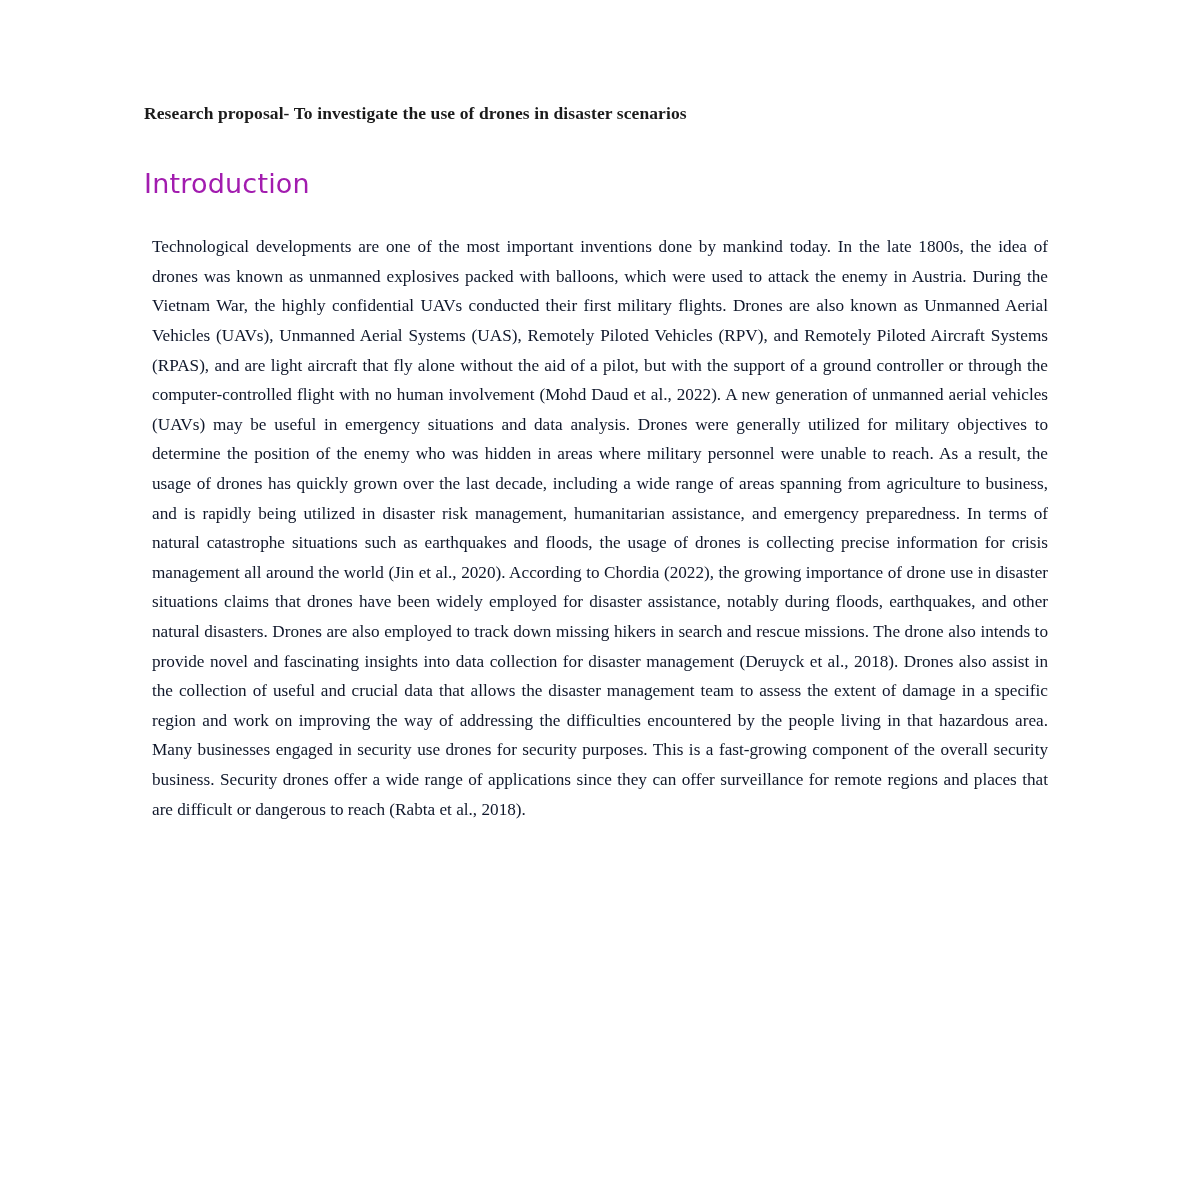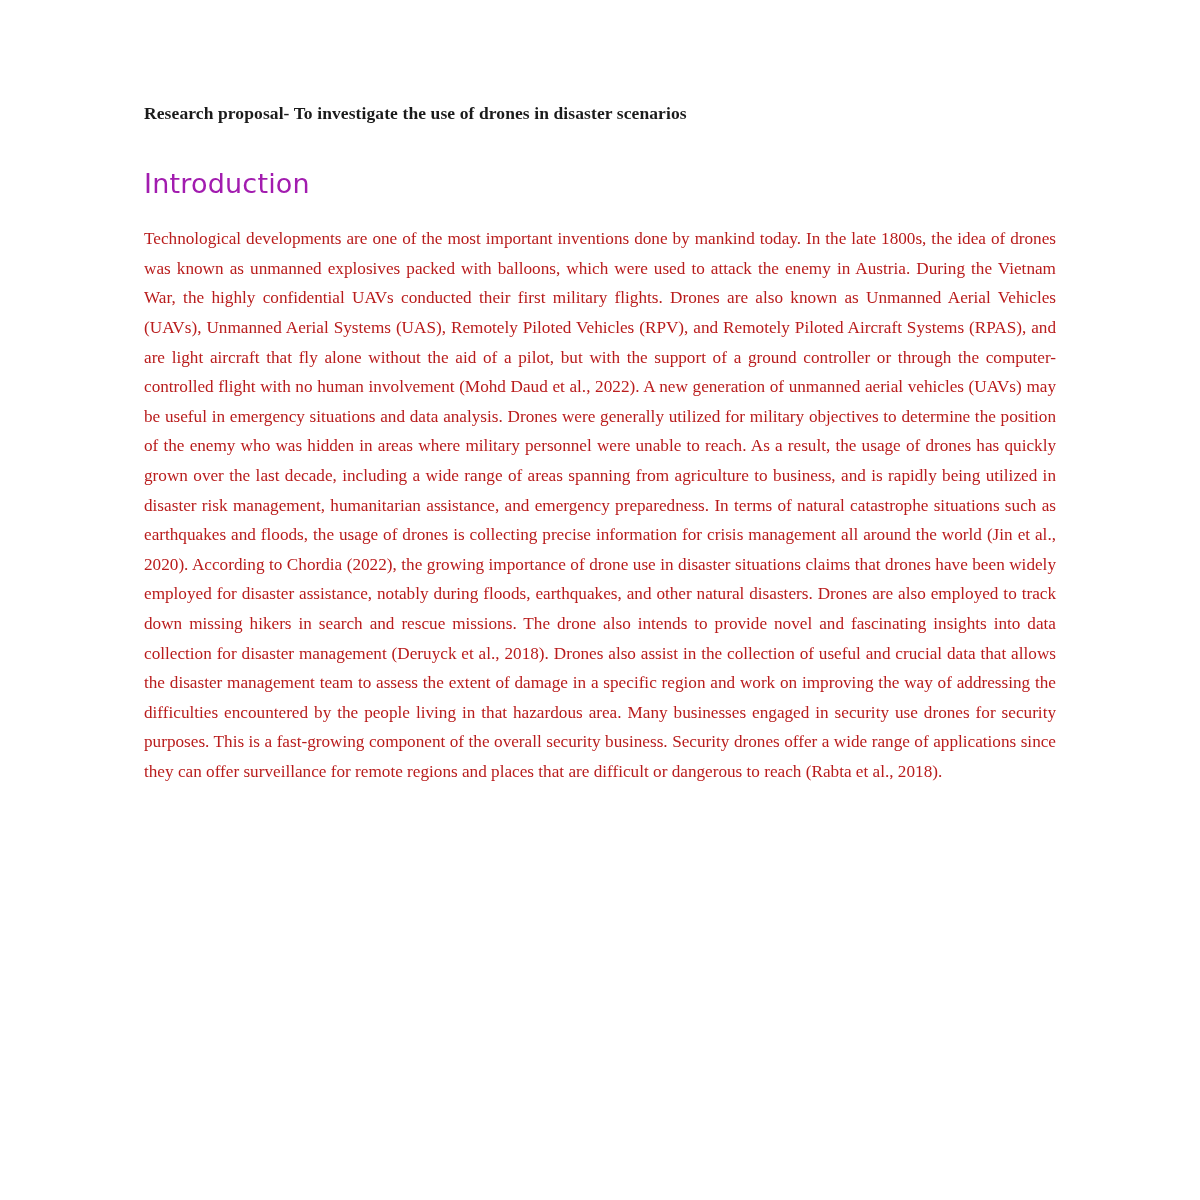--- a/index.html
+++ b/index.html
@@ -43,25 +43,25 @@
     font-weight: 400;
     color: #a21caf;
     margin: 0;
     padding-top: 43px;
     line-height: 1.2;
     letter-spacing: 0.2px;
   }
   .body-paragraph {
     font-family: "Liberation Serif", "DejaVu Serif", serif;
     font-size: 17.2px;
-    color: #b91c1c;
+    color: #0f172a;
     text-align: justify;
     text-justify: inter-word;
     line-height: 29.6px;
-    margin: 0;
+    margin: 8px;
     padding-top: 24px;
     hyphens: none;
   }
 </style>
 </head>
 <body>
 
 <div class="page">
   <div class="content">
 

